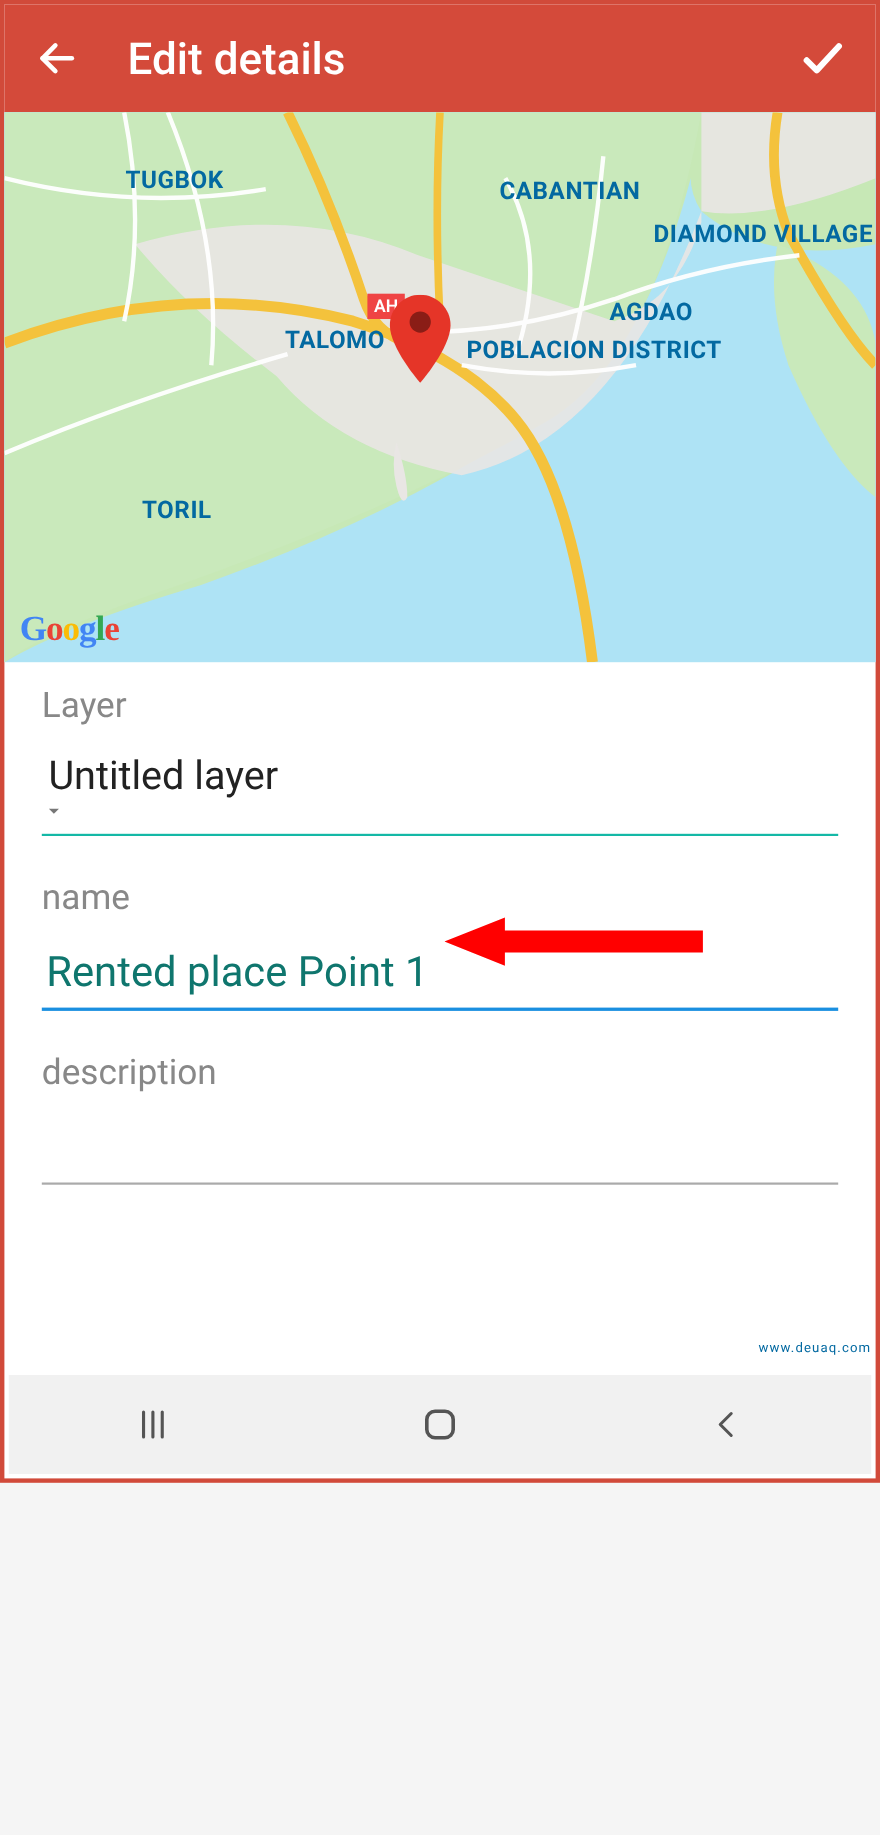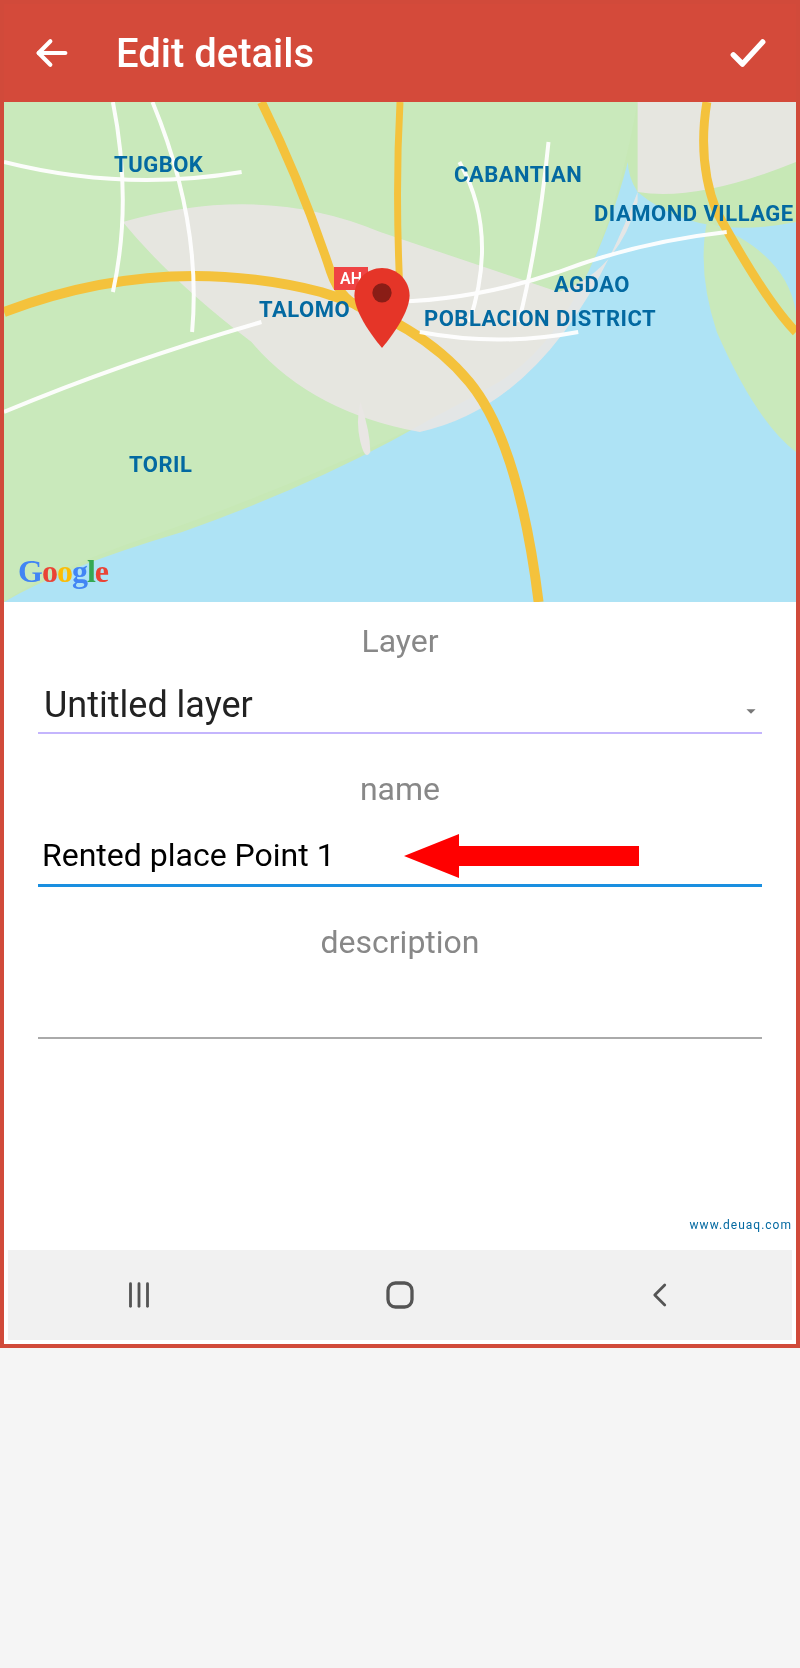--- a/index.html
+++ b/index.html
@@ -23,25 +23,25 @@
   .map .google-logo span:nth-child(3){color:#FBBC05;}
   .map .google-logo span:nth-child(4){color:#4285F4;}
   .map .google-logo span:nth-child(5){color:#34A853;}
   .map .google-logo span:nth-child(6){color:#EA4335;}
   .map .pin { position:absolute; left: 50%; top: 50%; transform: translate(-50%, -100%); }
   .map .roadsign { position:absolute; left: 330px; top: 165px; background:#ef4444; color:#fff; font-size:16px; font-weight:600; padding:2px 6px;}
 
   
   .form { padding: 20px 34px 0 34px; }
   .group { margin-bottom: 36px; }
-  .group .label { color: #888; font-size: 32px; margin-bottom: 24px; text-align: center; }
-  .select-row { display:flex; align-items:flex-end; border-bottom: 2px solid #c4b5fd; padding-bottom: 6px; }
+  .group .label { color: #888; font-size: 32px; margin-bottom: 24px; }
+  .select-row { display:flex; align-items:flex-start; border-bottom: 2px solid #14b8a6; padding-bottom: 6px; flex-direction: column; }
   .select-row .value { font-size: 36px; color: #222; flex:1; padding-left: 6px; }
   .select-row .caret { color:#777; }
-  .text-input { width: 100%; border: none; border-bottom: 3px solid #1a8fe0; font-size: 32px; color:#000000; padding: 4px 4px 10px 4px; outline: none; font-family: inherit; }
+  .text-input { width: 100%; border: none; border-bottom: 3px solid #1a8fe0; font-size: 38px; color:#0f766e; padding: 4px 4px 10px 4px; outline: none; font-family: inherit; }
   .text-input.empty { border-bottom: 2px solid #aaa; min-height: 54px; }
 
   
   .arrow { position:absolute; left: 400px; top: 822px; }
 
   
   .navbar { position:absolute; left:4px; right:4px; bottom:4px; height: 90px; background:#f1f1f1; display:flex; align-items:center; justify-content:space-around; }
   .navbar .nb { width: 60px; height:60px; display:flex; align-items:center; justify-content:center; color:#4a4a4a; cursor:pointer; }
 
   .watermark { position:absolute; right:4px; bottom: 112px; font-size:12px; color:#0369a1; writing-mode: horizontal-tb; letter-spacing: 1px;}

